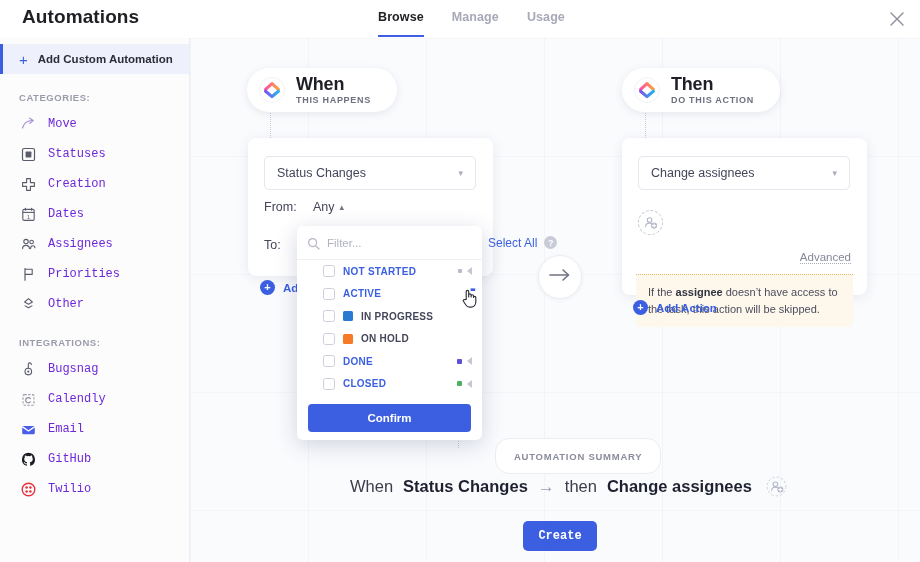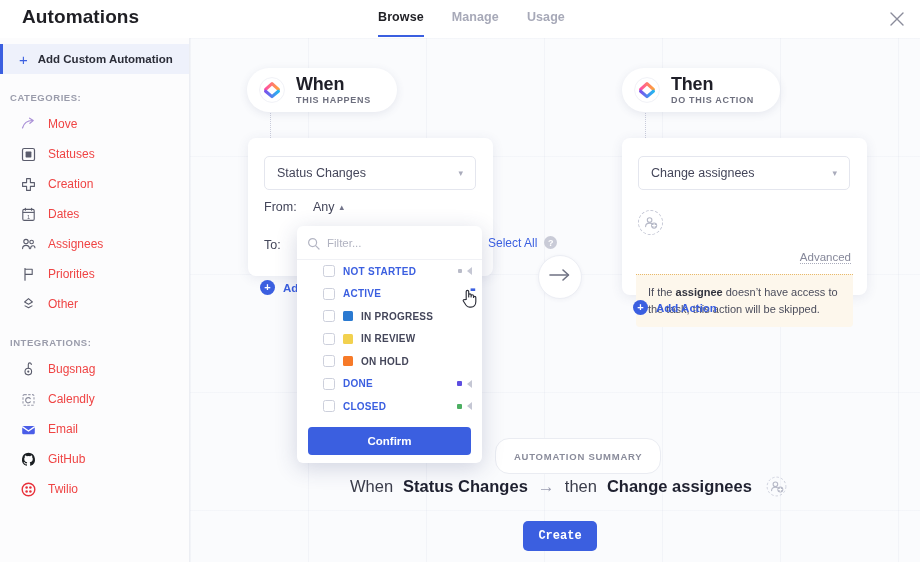--- a/index.html
+++ b/index.html
@@ -40,28 +40,28 @@
     display:flex; align-items:center; gap:10px;
     height:30px; margin-top:6px; padding-left:16px;
     background:#eef1fb; border-left:3px solid #3b5fe0;
     cursor:pointer;
   }
   .add-custom .plus { color:#3b5fe0; font-size:15px; line-height:1; font-weight:400; }
   .add-custom .lbl { font-size:11.5px; font-weight:700; color:#2b2d38; }
 
   .section-label {
     font-size:9.5px; font-weight:700; color:#9a9cab;
-    letter-spacing:.55px; padding-left:10px; margin-top:18px; margin-bottom:6px;
+    letter-spacing:.55px; padding-left:19px; margin-top:18px; margin-bottom:6px;
   }
   .nav-item {
     display:flex; align-items:center; gap:11px;
     height:30px; padding-left:20px; cursor:pointer;
   }
   .nav-item .ic { width:17px; height:17px; display:flex; align-items:center; justify-content:center; flex:0 0 17px; }
-  .nav-item .lbl { font-size:12px; color:#ef4444; }
+  .nav-item .lbl { font-size:12px; color:#6d28d9;font-family:Liberation Mono, monospace; }
 
   
   .canvas {
     position:absolute; left:190px; top:38px; width:730px; height:524px;
     background:#fafbfd; overflow:hidden;
   }
   .canvas::before {
     content:""; position:absolute; inset:0;
     background-image:
       linear-gradient(to right, rgba(200,205,225,.16) 1px, transparent 1px),
@@ -514,25 +514,20 @@
       <span class="dd-name" style="color:#3b5fe0">ACTIVE</span>
       <span class="dd-right"></span>
     </div>
 
     <div class="dd-item">
       <span class="dd-cb"></span>
       <span class="dd-swatch" style="background:#2b7ad1"></span>
       <span class="dd-name" style="color:#44465a">IN PROGRESS</span>
     </div>
 
-    <div class="dd-item">
-      <span class="dd-cb"></span>
-      <span class="dd-swatch" style="background:#f2d14f"></span>
-      <span class="dd-name" style="color:#44465a">IN REVIEW</span>
-    </div>
 
     <div class="dd-item">
       <span class="dd-cb"></span>
       <span class="dd-swatch" style="background:#f77a28"></span>
       <span class="dd-name" style="color:#44465a">ON HOLD</span>
     </div>
 
     <div class="dd-item">
       <span class="dd-cb"></span>
       <span class="dd-name" style="color:#3b5fe0">DONE</span>

